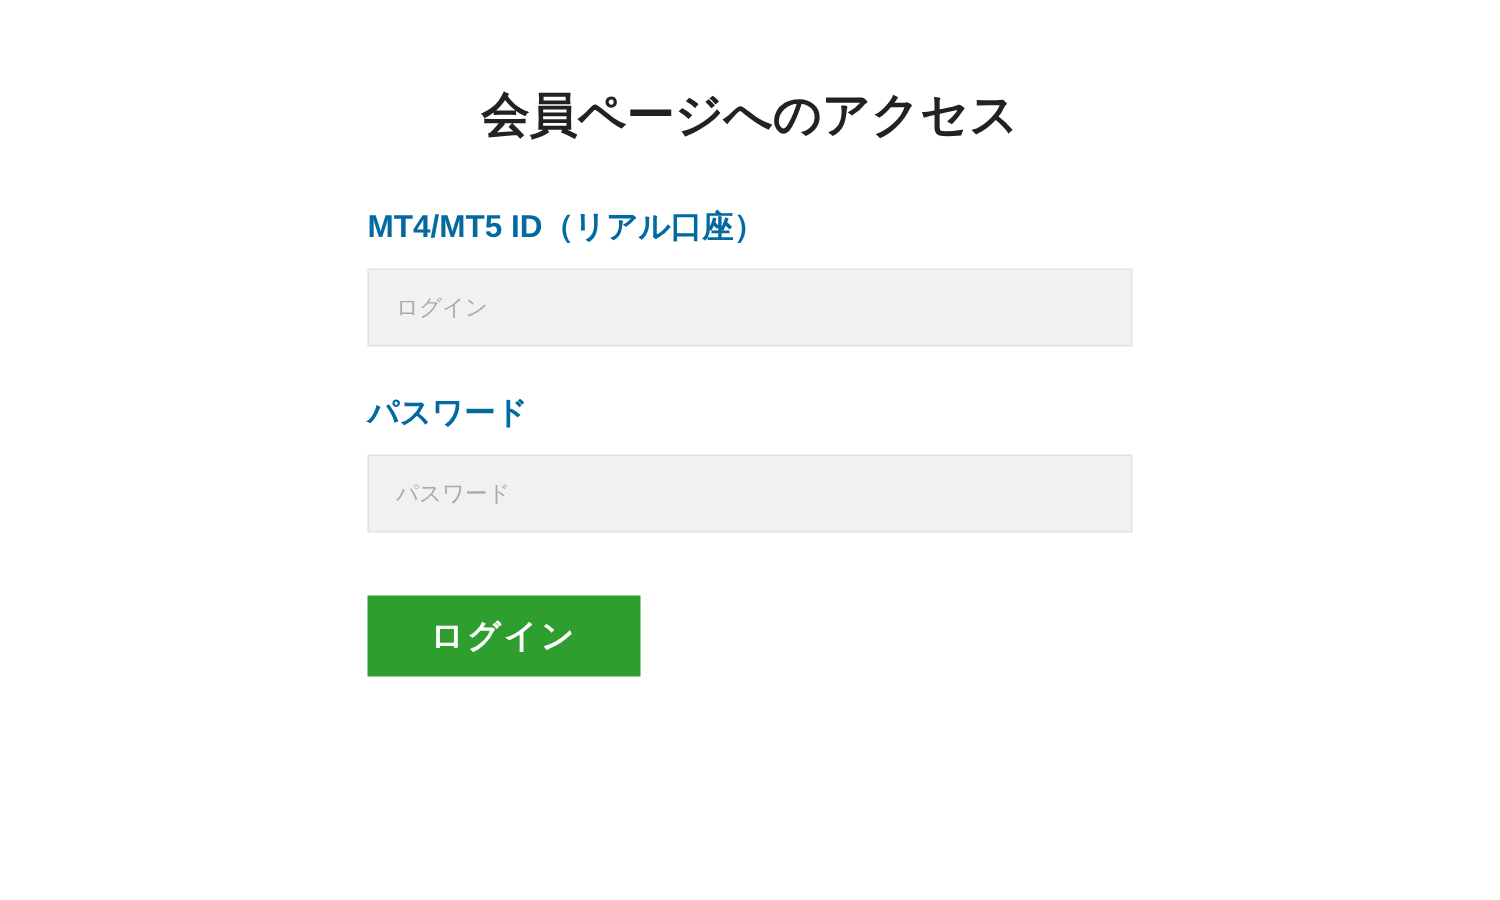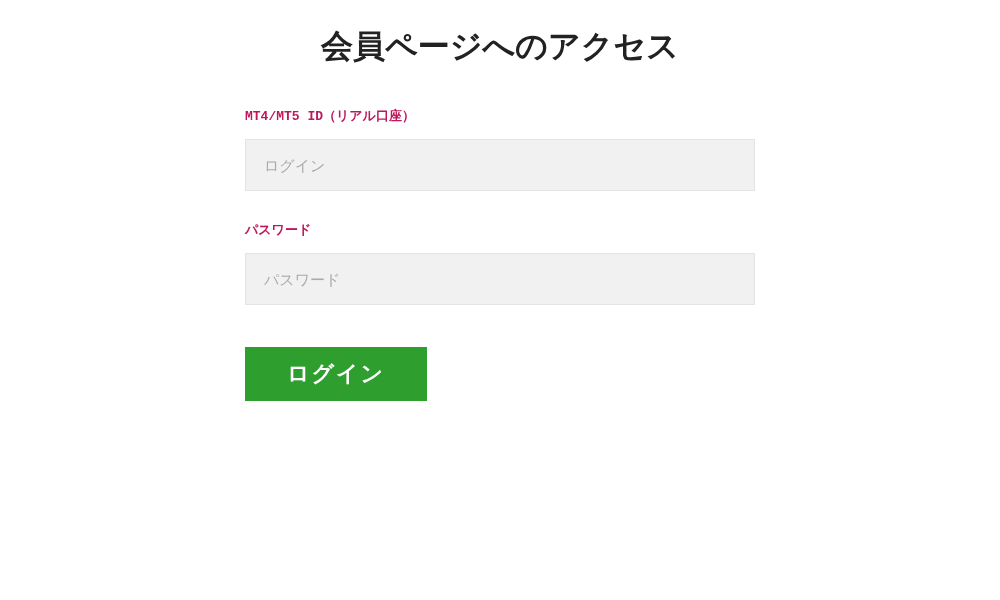--- a/index.html
+++ b/index.html
@@ -10,45 +10,44 @@
     body {
       font-family: "Hiragino Kaku Gothic ProN", "メイリオ", Meiryo, sans-serif;
       background: #ffffff;
       color: #333;
       width: 1000px;
       height: 600px;
       position: relative;
     }
     .container {
       width: 100%;
-      padding-top: 25px;
+      padding-top: 55px;
     }
     .page-title {
       text-align: center;
       font-size: 32px;
       font-weight: bold;
       color: #222;
       margin-bottom: 38px;
     }
     .description {
       text-align: center;
       font-size: 16px;
       color: #555;
       margin-bottom: 62px;
     }
     .form-wrap {
       width: 510px;
       margin: 0 auto;
     }
     .field-label {
-      font-size: 13px;
+      font-size: 21px;
       font-weight: bold;
-      color: #be185d;
+      color: #0369a1;
       margin-bottom: 14px;
-      font-family: Liberation Mono, monospace;
     }
     .field-input {
       width: 100%;
       height: 52px;
       background: #f1f1f1;
       border: 1px solid #e3e3e3;
       padding: 0 18px;
       font-size: 15px;
       color: #333;
       margin-bottom: 30px;

